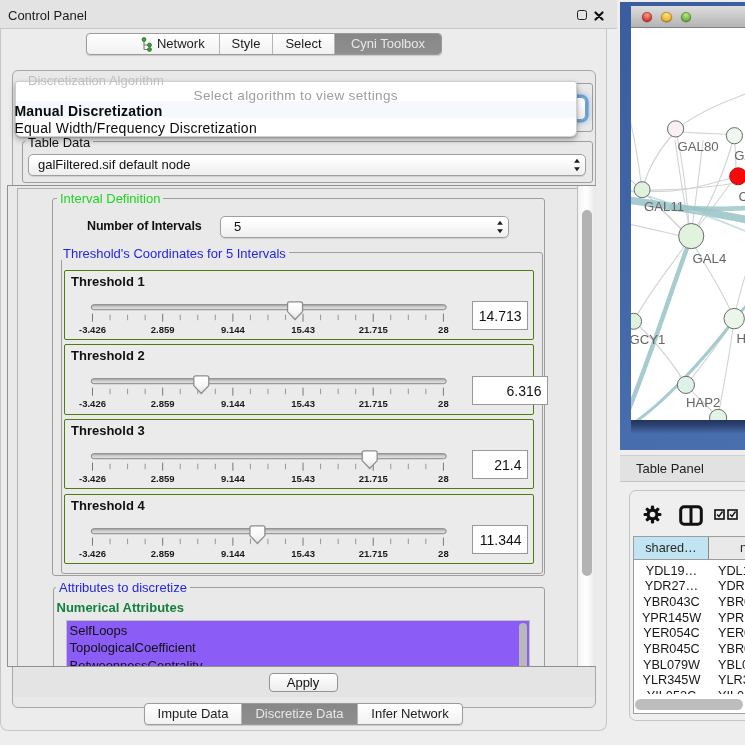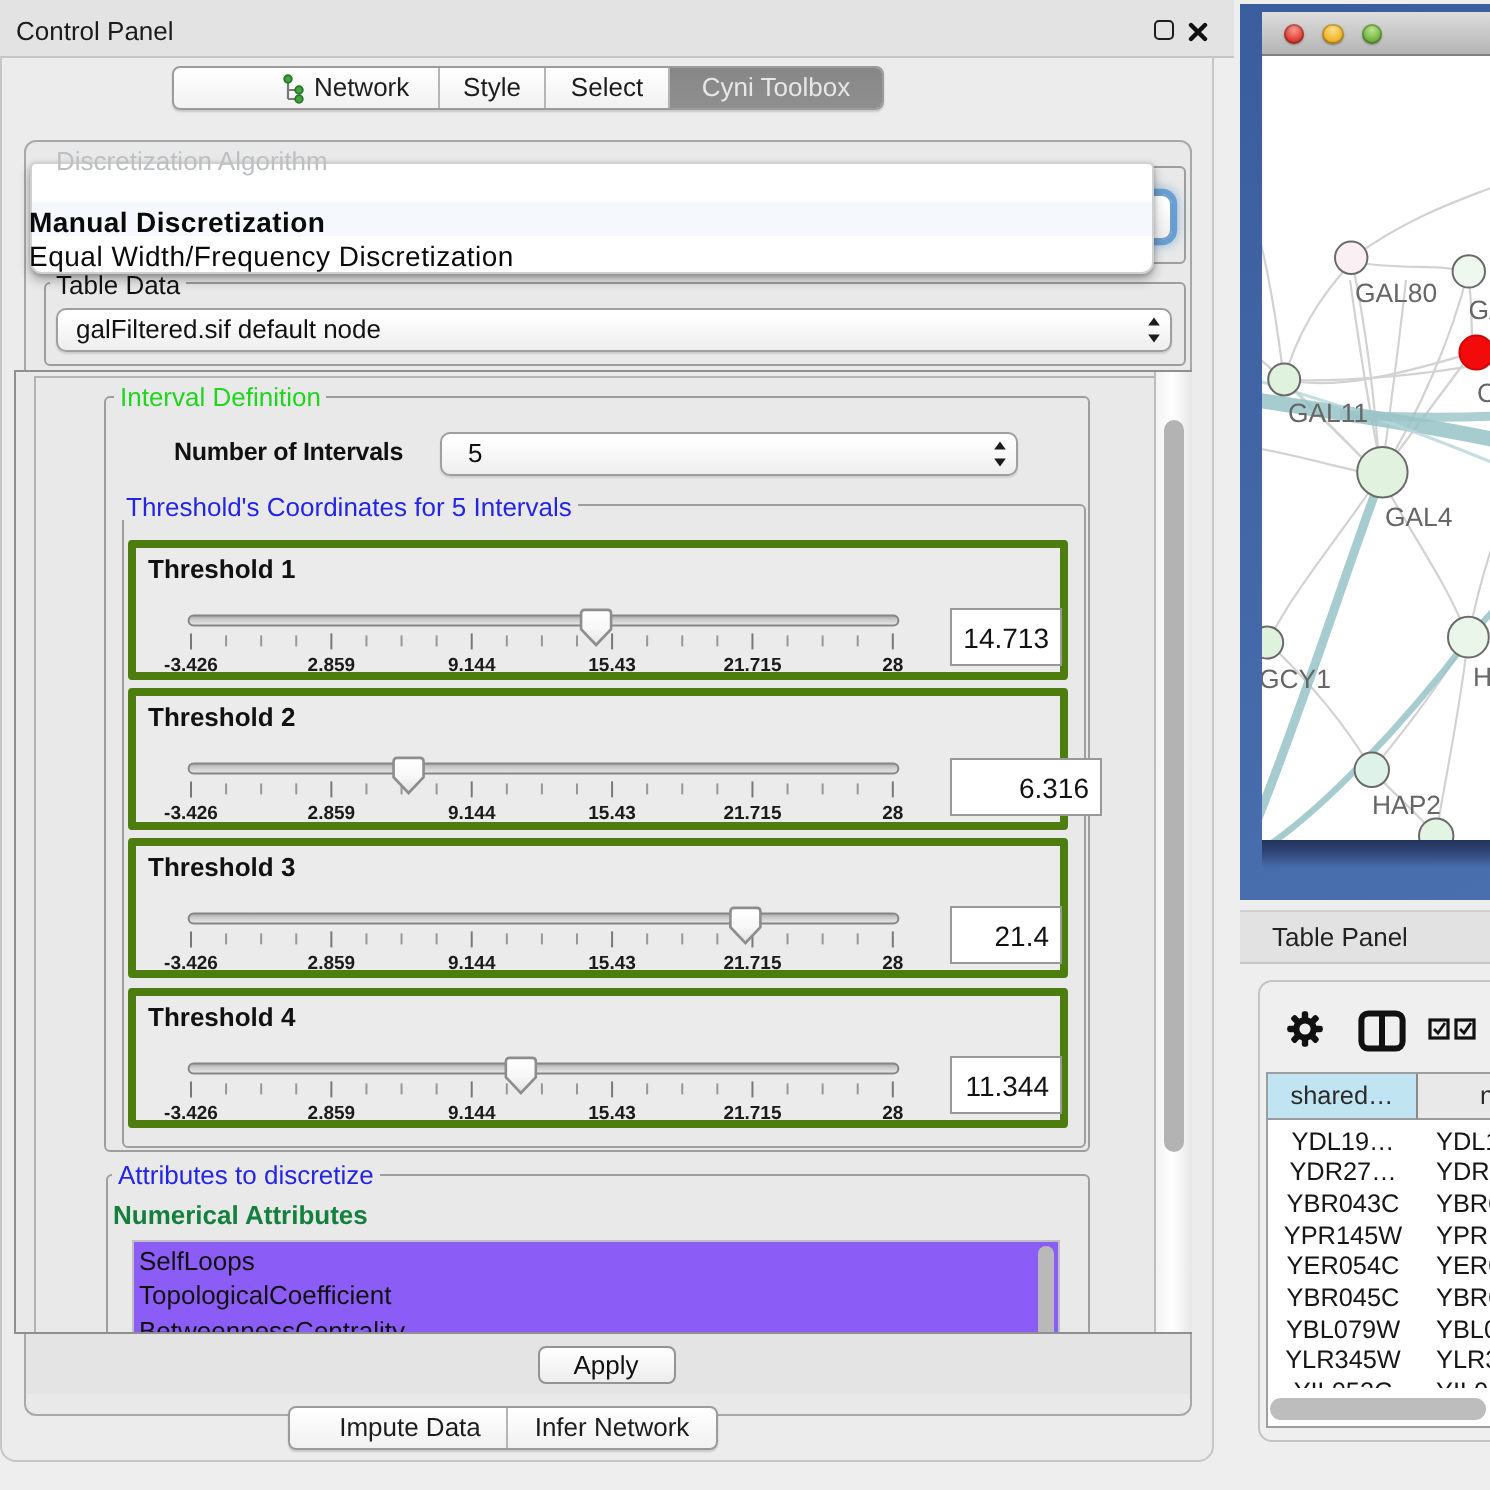--- a/index.html
+++ b/index.html
@@ -8,21 +8,21 @@
 .gb{position:absolute;border:1px solid #9e9e9e;border-radius:3px}
 .gl{position:absolute;font-size:13px;background:#e9e9e9;padding:0 3px;line-height:13px;white-space:nowrap}
 .combo{position:absolute;border:1px solid #9f9f9f;border-radius:5px;
  background:linear-gradient(#ffffff 15%,#f6f6f6 60%,#eeeeee);box-shadow:0 1px 1px rgba(0,0,0,0.12);}
 .combo .tx{position:absolute;left:9px;top:0;font-size:13px;color:#111;white-space:nowrap}
 .seg{position:absolute;display:flex;height:20px;border:1px solid #9b9b9b;border-radius:4px;
  background:linear-gradient(#ffffff,#f1f1f1);box-shadow:0 1px 1px rgba(0,0,0,0.15);overflow:hidden}
 .seg .s{height:20px;line-height:20px;font-size:13px;color:#1c1c1c;text-align:center;border-left:1px solid #b5b5b5}
 .seg .s:first-child{border-left:none}
 .seg .sel{background:linear-gradient(#878787,#8f8f8f);color:#e7e7e7}
-.tbox{position:absolute;background:#ebebeb;border:4px solid #4d7c0f;border-radius:2px}
+.tbox{position:absolute;background:#ebebeb;border:1px solid #4d7c0f;border-radius:2px}
 .tbox .tt{position:absolute;left:6px;top:3px;font-size:13px;font-weight:bold;color:#111}
 .vf{position:absolute;background:#fff;border:1px solid #989898;font-size:14px;color:#111;
  text-align:right;padding-right:5px;box-sizing:border-box}
 </style></head><body>
 
 <div class="abs" style="left:0;top:0;width:607px;height:731px;background:#ececec;border:1.5px solid #c6c6c6;border-top:none;border-radius:0 0 8px 8px;box-sizing:border-box"></div>
 <div class="abs" style="left:0;top:0;width:617px;height:28px;background:#e3e3e3;border-bottom:1px solid #c6c6c6;"></div>
 <div class="abs" style="left:8px;top:8px;font-size:13px;color:#1b1b1b;">Control Panel</div>
 <div class="abs" style="left:577px;top:10px;width:10px;height:10px;border:1.8px solid #1d1d1d;border-radius:2.5px;box-sizing:border-box;"></div>
 <svg class="abs" style="left:594px;top:10.5px" width="10" height="10">
@@ -271,25 +271,27 @@
 <div class="abs" style="left:3px;top:19.0px;font-size:13px;color:#111">TopologicalCoefficient</div>
 <div class="abs" style="left:3px;top:36.5px;font-size:13px;color:#111">BetweennessCentrality</div>
 <div class="abs" style="left:452px;top:1.5px;width:8.5px;height:70px;background:#b9b9b9;border-radius:4px;"></div>
 </div>
 </div>
 <div class="abs" style="left:577px;top:186px;width:18px;height:480px;background:linear-gradient(to right,#f2f2f2,#ffffff 45%,#e7e7e7);border-left:1px solid #bdbdbd;"></div>
 <div class="abs" style="left:581.5px;top:210px;width:10px;height:366px;background:#b3b3b3;border-radius:5px;"></div>
 <div class="abs" style="left:13px;top:667px;width:582px;height:30px;background:#e4e4e4;"></div>
 <div class="abs" style="left:268.5px;top:672.5px;width:67px;height:17px;border:1px solid #939393;border-radius:4px;background:linear-gradient(#ffffff,#ededed);font-size:13px;color:#111;text-align:center;line-height:17px;">Apply</div>
 <div class="seg" style="left:144px;top:703px;">
-<div class="s" style="width:96px;margin-left:12px;">Impute Data</div>
+<div class="s" style="width:96px;">Impute Data</div>
+<div class="s sel" style="width:115px;">Discretize Data</div>
 <div class="s" style="width:104px;">Infer Network</div>
 </div>
 <div class="abs" style="left:14.5px;top:80.5px;width:562.5px;height:56px;background:#ffffff;border:1px solid rgba(150,150,150,0.45);box-sizing:border-box;border-radius:3px 3px 6px 6px;box-shadow:0 3px 6px rgba(0,0,0,0.30),0 1px 2px rgba(0,0,0,0.18);">
 <div class="abs" style="left:0;top:19.5px;width:100%;height:17px;background:#f5f8fc;"></div>
+<div class="abs" style="left:0;top:6px;width:100%;text-align:center;font-size:13.5px;letter-spacing:0.35px;color:#9d9da1;">Select algorithm to view settings</div>
 <div class="abs" style="left:-1px;top:21.5px;font-size:14px;letter-spacing:0.2px;font-weight:bold;color:#0a0a0a;">Manual Discretization</div>
 <div class="abs" style="left:-1px;top:38.5px;font-size:14px;letter-spacing:0.25px;color:#0a0a0a;">Equal Width/Frequency Discretization</div>
 </div>
 <div class="abs" style="left:28px;top:73px;font-size:13px;color:#bdc0c2;">Discretization Algorithm</div>
 <div class="abs" style="left:620px;top:2px;width:125px;height:448px;background:linear-gradient(160deg,#3a5e9d,#4a6fae);"></div>
 <div class="abs" style="left:630.5px;top:6px;width:115px;height:22px;background:linear-gradient(#dddddd,#b4b4b4);border-bottom:1px solid #7f7f7f;box-sizing:border-box"></div>
 <div class="abs" style="left:641.7px;top:11.7px;width:10.6px;height:10.6px;border-radius:50%;background:radial-gradient(circle at 50% 30%, #f59b94 0%, #e03e34 60%, #971f1a 100%);box-shadow:0 0.5px 1px rgba(0,0,0,0.35), inset 0 0 0 1px rgba(0,0,0,0.22);"></div>
 <div class="abs" style="left:661.2px;top:11.7px;width:10.6px;height:10.6px;border-radius:50%;background:radial-gradient(circle at 50% 30%, #fae08a 0%, #f0b42a 60%, #a5761a 100%);box-shadow:0 0.5px 1px rgba(0,0,0,0.35), inset 0 0 0 1px rgba(0,0,0,0.22);"></div>
 <div class="abs" style="left:680.7px;top:11.7px;width:10.6px;height:10.6px;border-radius:50%;background:radial-gradient(circle at 50% 30%, #bce491 0%, #72b53e 60%, #46801f 100%);box-shadow:0 0.5px 1px rgba(0,0,0,0.35), inset 0 0 0 1px rgba(0,0,0,0.22);"></div>
 <div class="abs" style="left:630.5px;top:28px;width:114.5px;height:392px;background:#ffffff;overflow:hidden">

